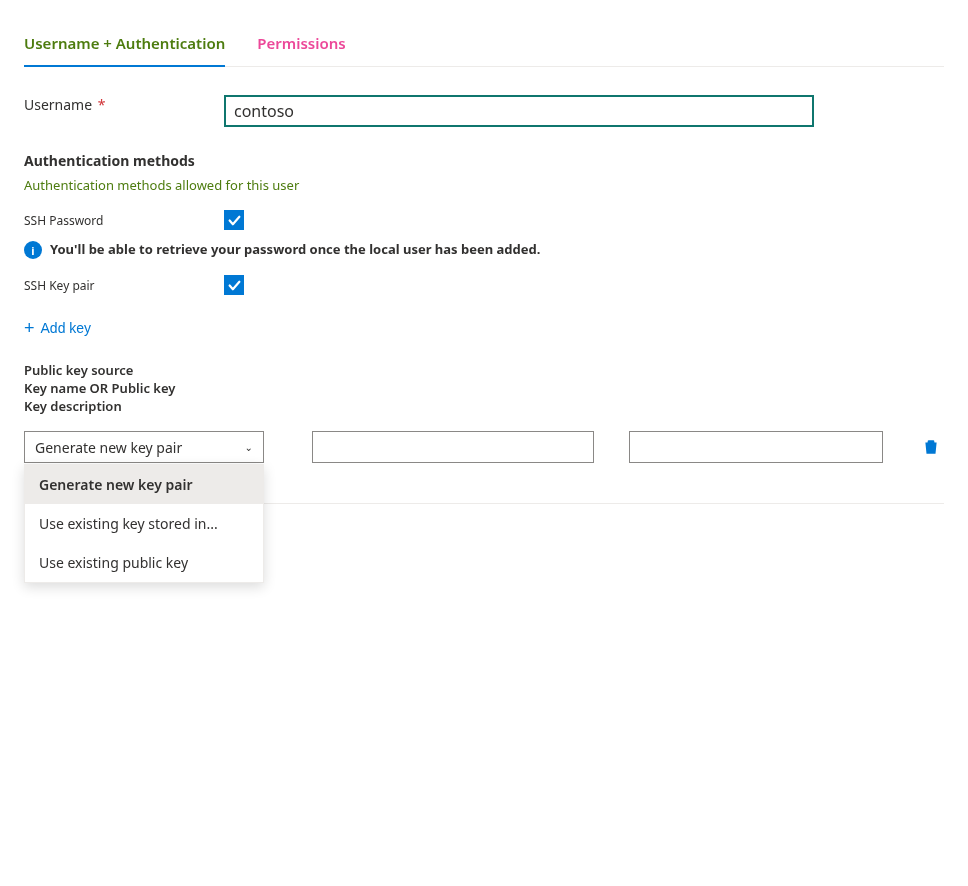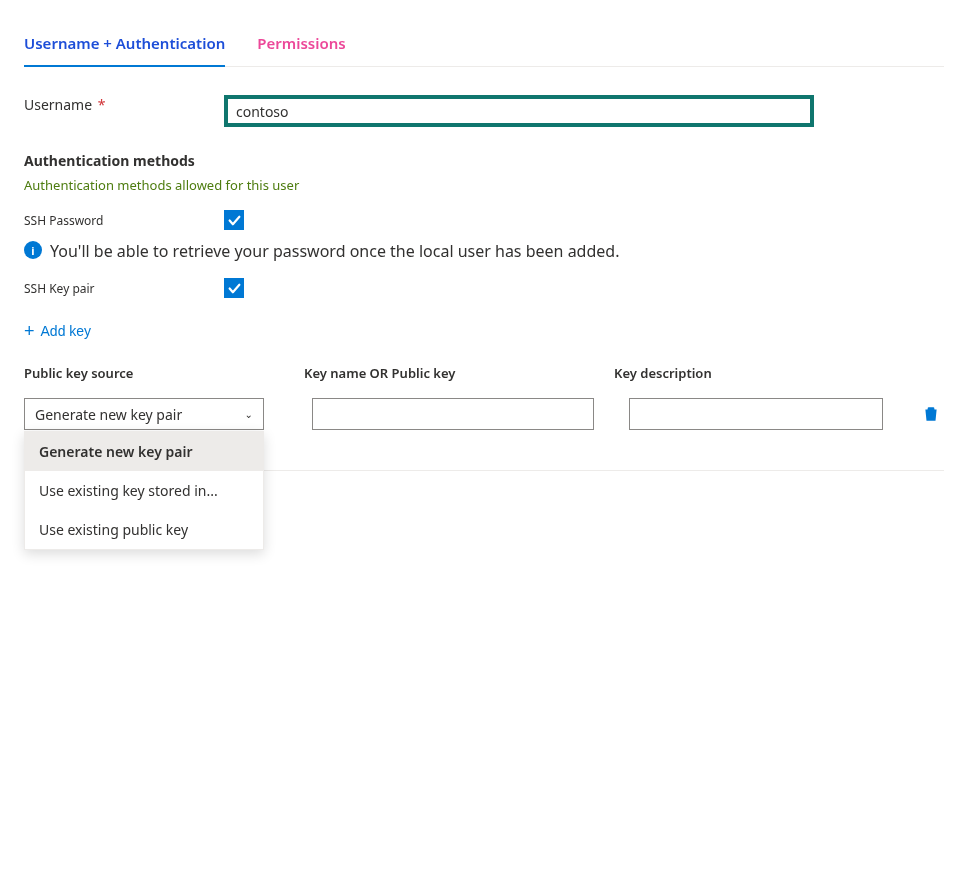--- a/index.html
+++ b/index.html
@@ -26,44 +26,44 @@
       margin-right: 32px;
       font-size: 15px;
       font-weight: 600;
       cursor: pointer;
       color: #ec4899;
       border-bottom: 2px solid transparent;
       position: relative;
       top: 1px;
     }
     .tab.active {
-      color: #1d4ed8;
+      color: #4d7c0f;
       border-bottom: 2px solid #0078d4;
     }
     
     .form-row {
       display: flex;
       align-items: flex-start;
       margin-bottom: 24px;
     }
     .form-label {
       font-size: 14px;
       min-width: 200px;
     }
     .required {
       color: #d13438;
       margin-left: 2px;
     }
     .form-input {
       flex: 1;
       max-width: 590px;
       height: 32px;
-      border: 4px solid #0f766e;
+      border: 2px solid #0f766e;
       padding: 0 8px;
-      font-size: 14px;
+      font-size: 16px;
       font-family: inherit;
       color: #323130;
       outline: none;
     }
     
     .section-title {
       font-size: 14px;
       font-weight: 700;
       margin-bottom: 6px;
     }
@@ -112,22 +112,23 @@
       color: #fff;
       display: flex;
       align-items: center;
       justify-content: center;
       font-size: 11px;
       font-weight: 700;
       flex-shrink: 0;
       margin-top: 1px;
     }
     .info-text {
-      font-size: 16px;
-      color: #323130;
+      font-size: 13px;
+      color: #323130;
+      font-weight: bold;
     }
     
     .ssh-keys-section {
       margin-top: 20px;
     }
     .add-key-btn {
       display: flex;
       align-items: center;
       gap: 6px;
       background: none;
@@ -142,20 +143,21 @@
       font-size: 18px;
       line-height: 1;
       color: #0078d4;
     }
     
     .key-table-headers {
       display: flex;
       gap: 0;
       margin-bottom: 8px;
       padding: 0 0 8px 0;
+      flex-direction: column;
     }
     .col-source { width: 280px; }
     .col-name { width: 310px; }
     .col-desc { width: 280px; }
     .table-header {
       font-size: 13px;
       font-weight: 600;
       color: #323130;
     }
     

